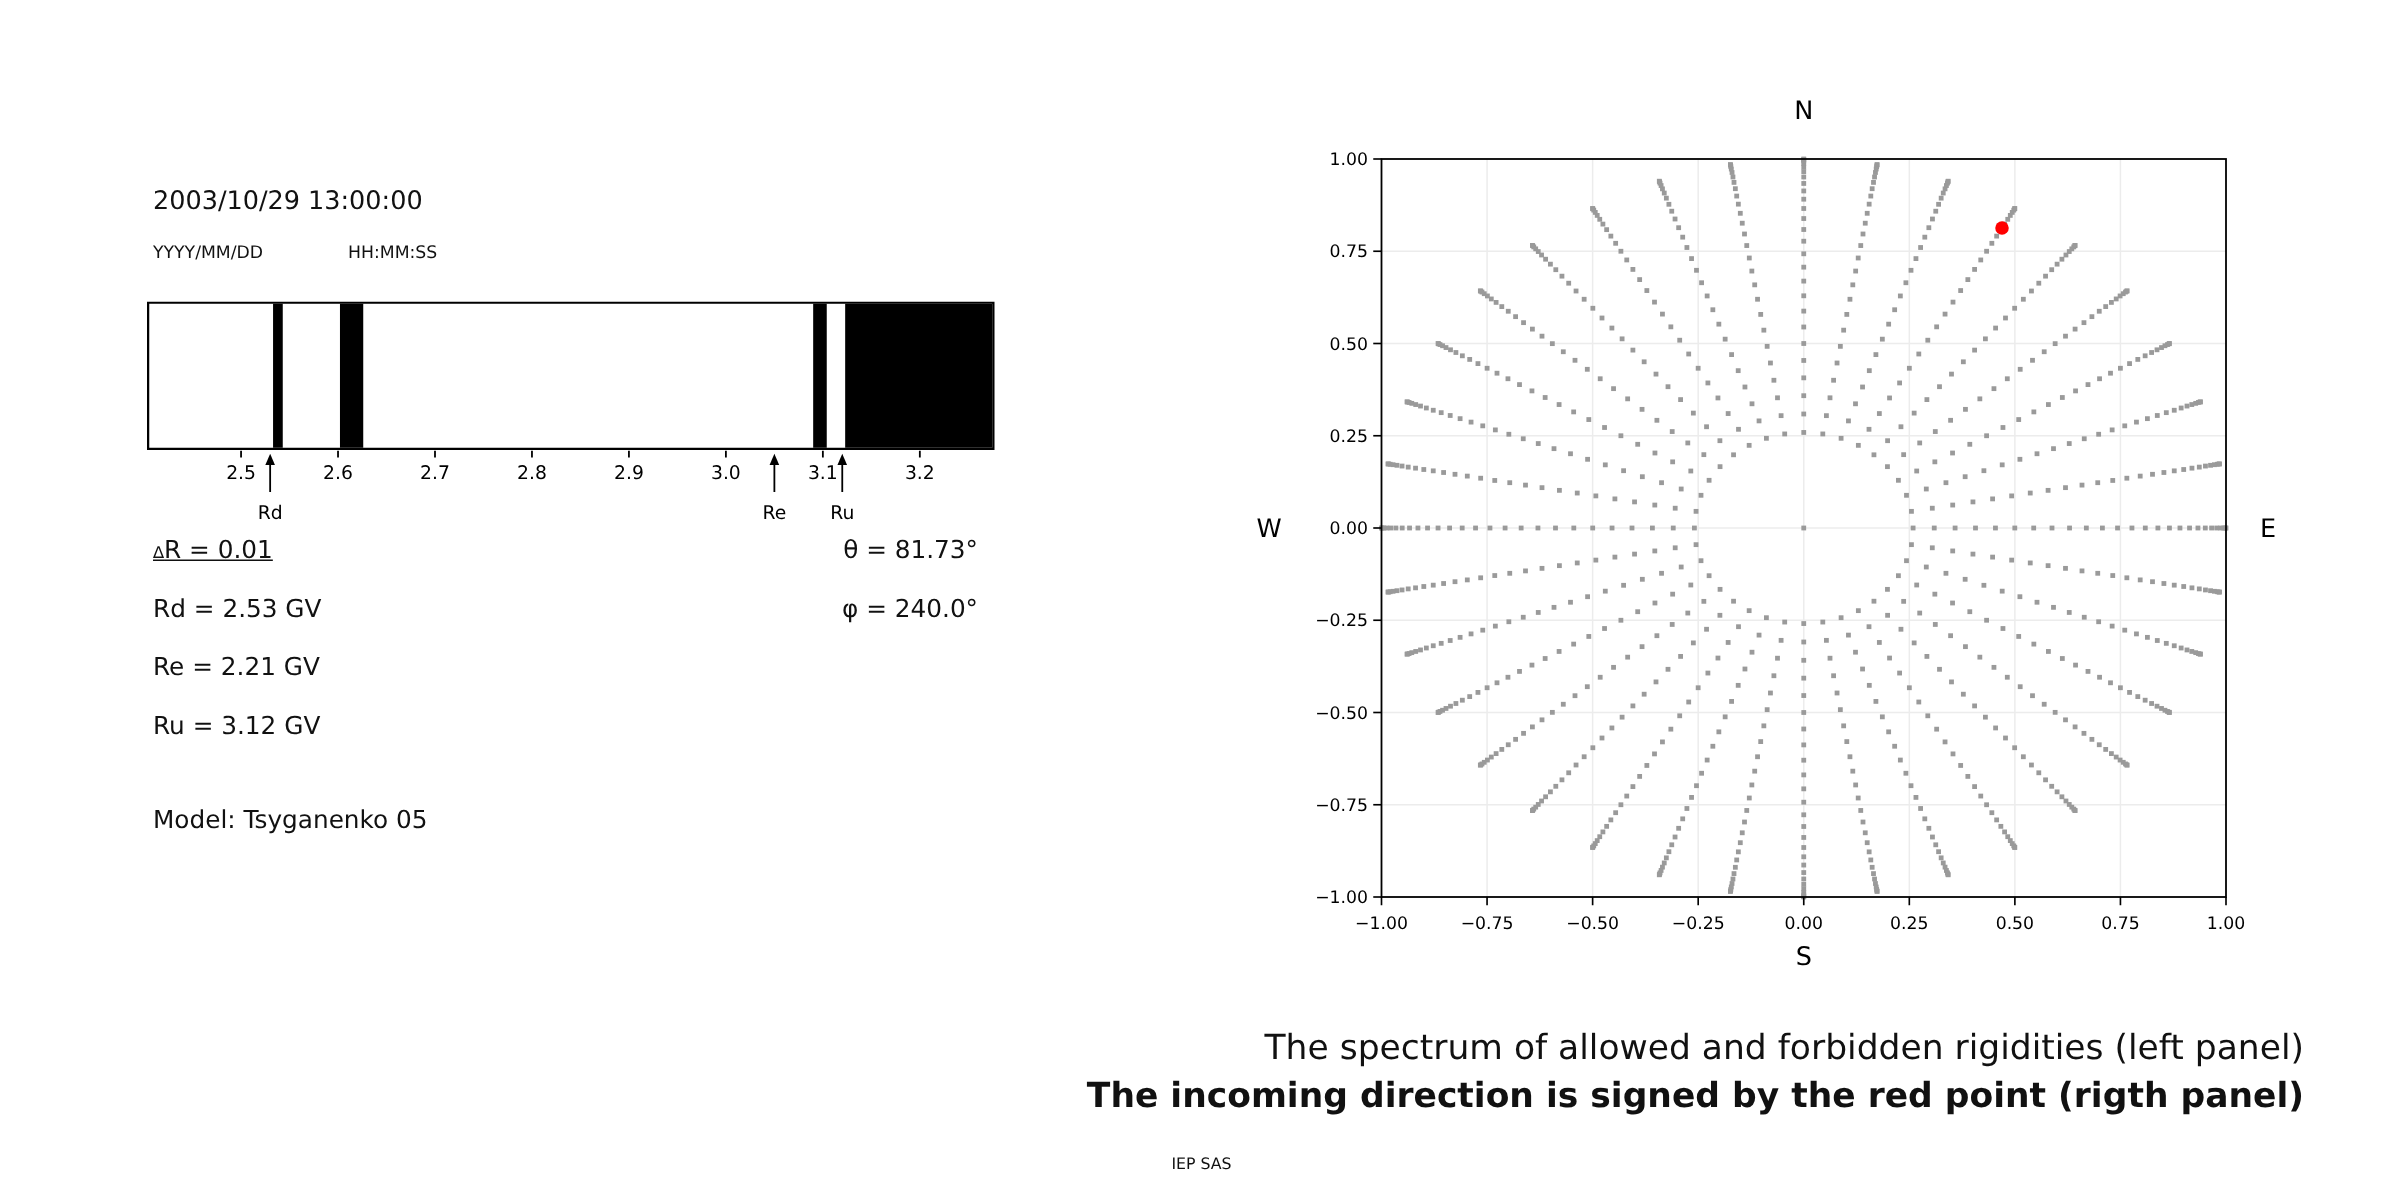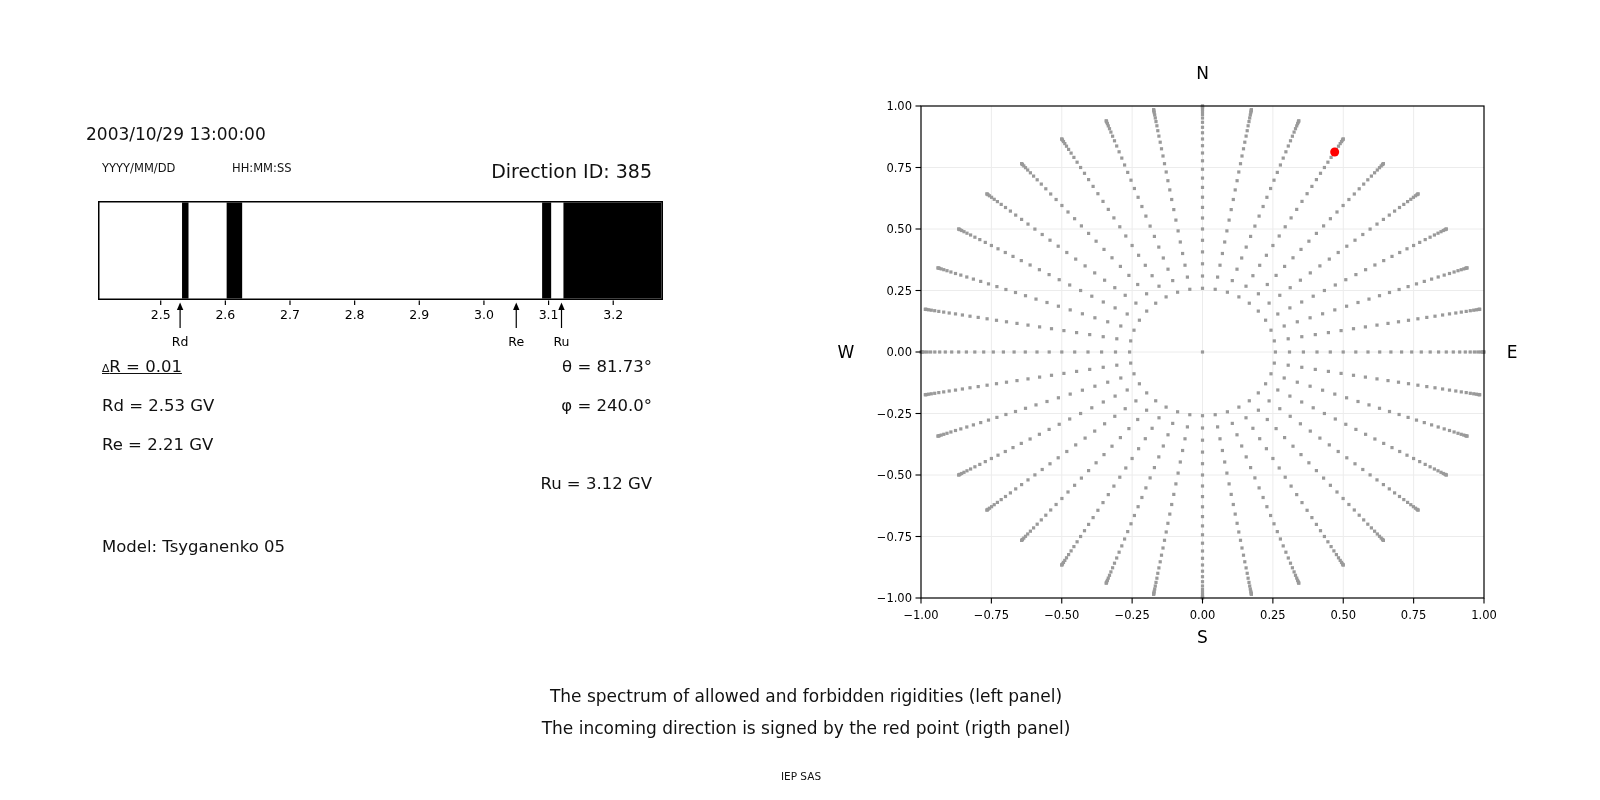--- a/index.html
+++ b/index.html
@@ -1,39 +1,38 @@
 <!DOCTYPE html>
 <html><head>
 <meta charset="utf-8">
 <style>
   html,body{margin:0;padding:0;background:#fff;}
   .canvas{position:relative;width:1600px;height:800px;background:#ffffff;overflow:hidden;
           font-family:"DejaVu Sans","Liberation Sans",sans-serif;color:#111;}
   .abs{position:absolute;}
   .pos-text{left:102px;top:85px;font-size:17px;}
-  .date-text{left:86px;top:124px;font-size:17px;}
+  .date-text{left:102px;top:124px;font-size:17px;}
   .fmt-date{left:102px;top:161px;font-size:11.5px;text-align:right;}
   .fmt-time{left:232px;top:161px;font-size:11.5px;}
   .dir-id{left:102px;top:160px;width:550px;text-align:right;font-size:19px;}
   .param-row{left:102px;width:550px;font-size:16.5px;}
   .param-right{position:absolute;right:0;top:0;}
   .delta{font-size:11px;}
-  .caption{left:0;width:1536px;text-align:center;font-size:17px;margin-left:38px;}
+  .caption{left:0;width:1536px;text-align:right;font-size:23px;}
   .credit{left:0;width:1602px;text-align:center;font-size:10.5px;}
   svg text{font-family:"DejaVu Sans","Liberation Sans",sans-serif;fill:#000;}
 </style>
 </head>
 <body>
 
 <div class="canvas">
 
   <div class="abs date-text">2003/10/29 13:00:00</div>
   <div class="abs fmt-date">YYYY/MM/DD</div>
   <div class="abs fmt-time">HH:MM:SS</div>
-  <div class="abs dir-id">Direction ID: 385</div>
 
   <svg id="spectrum-svg" class="abs" style="left:98px;top:201px;" width="572" height="152">
       <rect x="0.75" y="0.75" width="563.5" height="97.5" fill="#fff" stroke="#000000" stroke-width="1.5"></rect>
       <g fill="#000000">
         <rect x="84.03890160183059" y="1.5" width="6.464530892448664" height="96"></rect>
         <rect x="128.64416475972527" y="1.5" width="15.514874141876447" height="96"></rect>
         <rect x="444.11327231121265" y="1.5" width="9.050343249428067" height="96"></rect>
         <rect x="465.44622425629296" y="1.5" width="98.05377574370704" height="96"></rect>
       </g>
       <g>
@@ -75,21 +74,21 @@
     <span><span class="delta">∆</span><span>R = 0.01</span></span>
     <span class="param-right">θ = 81.73°</span>
   </div>
   <div class="abs param-row" style="top:396px;">
     <span>Rd = 2.53 GV</span>
     <span class="param-right">φ = 240.0°</span>
   </div>
   <div class="abs param-row" style="top:435px;">
     <span>Re = 2.21 GV</span>
   </div>
-  <div class="abs param-row" style="top:474px;text-align:right;">
+  <div class="abs param-row" style="top:474px;">
     <span>Ru = 3.12 GV</span>
   </div>
   <div class="abs param-row" style="top:537px;">
     <span>Model: Tsyganenko 05</span>
   </div>
 
   <svg id="direction-svg" class="abs" style="left:820px;top:40px;" width="730" height="620">
       <g stroke="#ececec" stroke-width="1">
         <line x1="171.375" y1="66" x2="171.375" y2="558"></line>
         <line x1="101" y1="496.5" x2="664" y2="496.5"></line>
@@ -1089,16 +1088,16 @@
       </g>
       <g font-size="17px">
         <text x="382.5" y="39" text-anchor="middle">N</text>
         <text x="382.5" y="603" text-anchor="middle">S</text>
         <text x="26" y="318" text-anchor="middle">W</text>
         <text x="692" y="318" text-anchor="middle">E</text>
       </g>
     </svg>
 
   <div class="abs caption" style="top:686px;">The spectrum of allowed and forbidden rigidities (left panel)</div>
-  <div class="abs caption" style="top:718px;">The incoming direction is signed by the red point (rigth panel)</div>
+  <div class="abs caption" style="top:718px;font-weight:bold;">The incoming direction is signed by the red point (rigth panel)</div>
   <div class="abs credit" style="top:770px;">IEP SAS</div>
 
 </div>
 
 </body></html>

